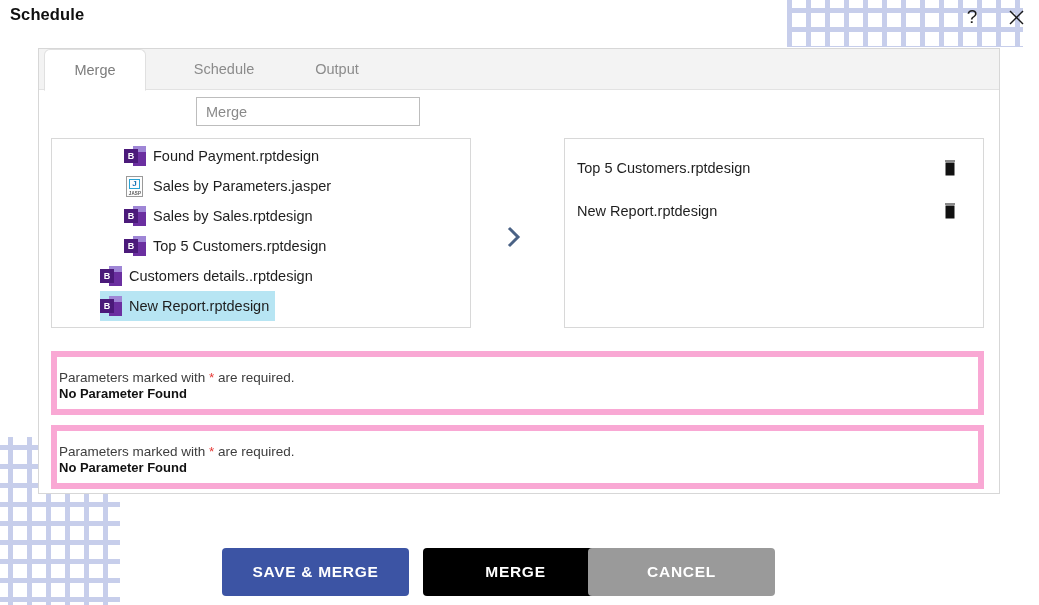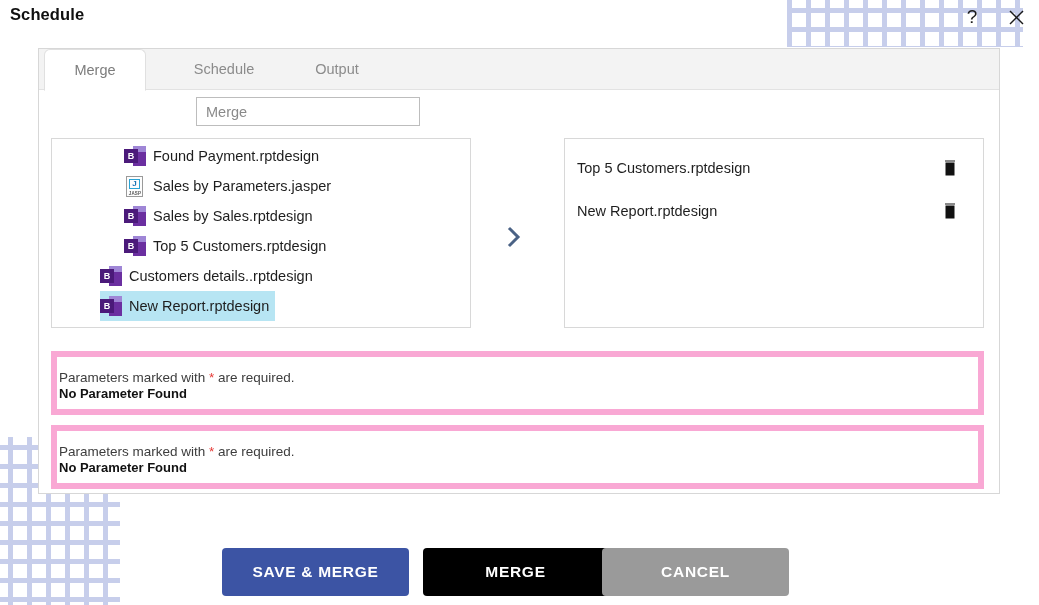--- a/index.html
+++ b/index.html
@@ -235,21 +235,21 @@
     border-radius: 4px;
     font-family: "Liberation Sans", sans-serif;
     font-size: 15.5px;
     font-weight: bold;
     letter-spacing: .7px;
     color: #ffffff;
     cursor: pointer;
   }
   #btn-save-merge { left: 222px; width: 187px; background: #3c54a4; }
   #btn-merge      { left: 423px; width: 185px; background: #000000; }
-  #btn-cancel     { left: 602px; width: 187px; background: #9a9a9a; }
+  #btn-cancel     { left: 588px; width: 187px; background: #9a9a9a; }
 
   
   .birt-icon {
     position: relative;
     width: 22px;
     height: 20px;
     flex: 0 0 auto;
   }
   .birt-icon .tab-top {
     position: absolute;

